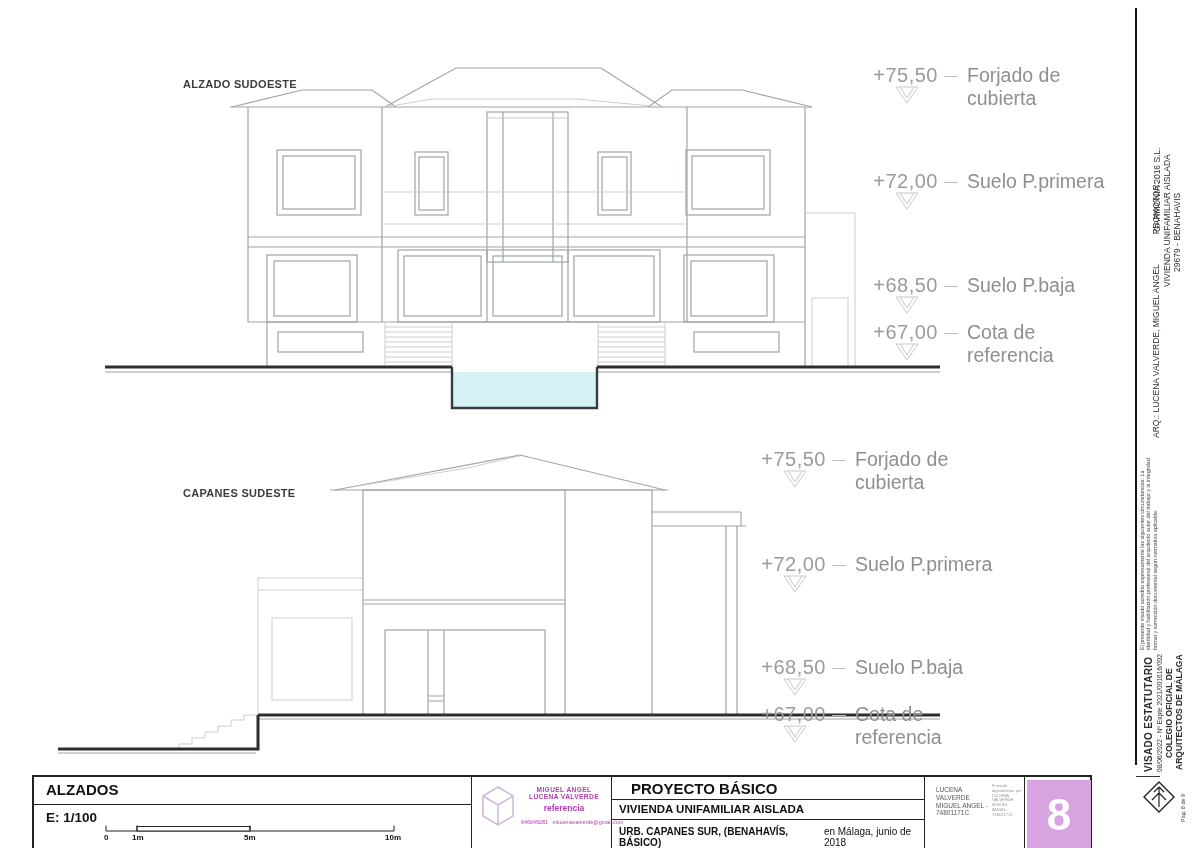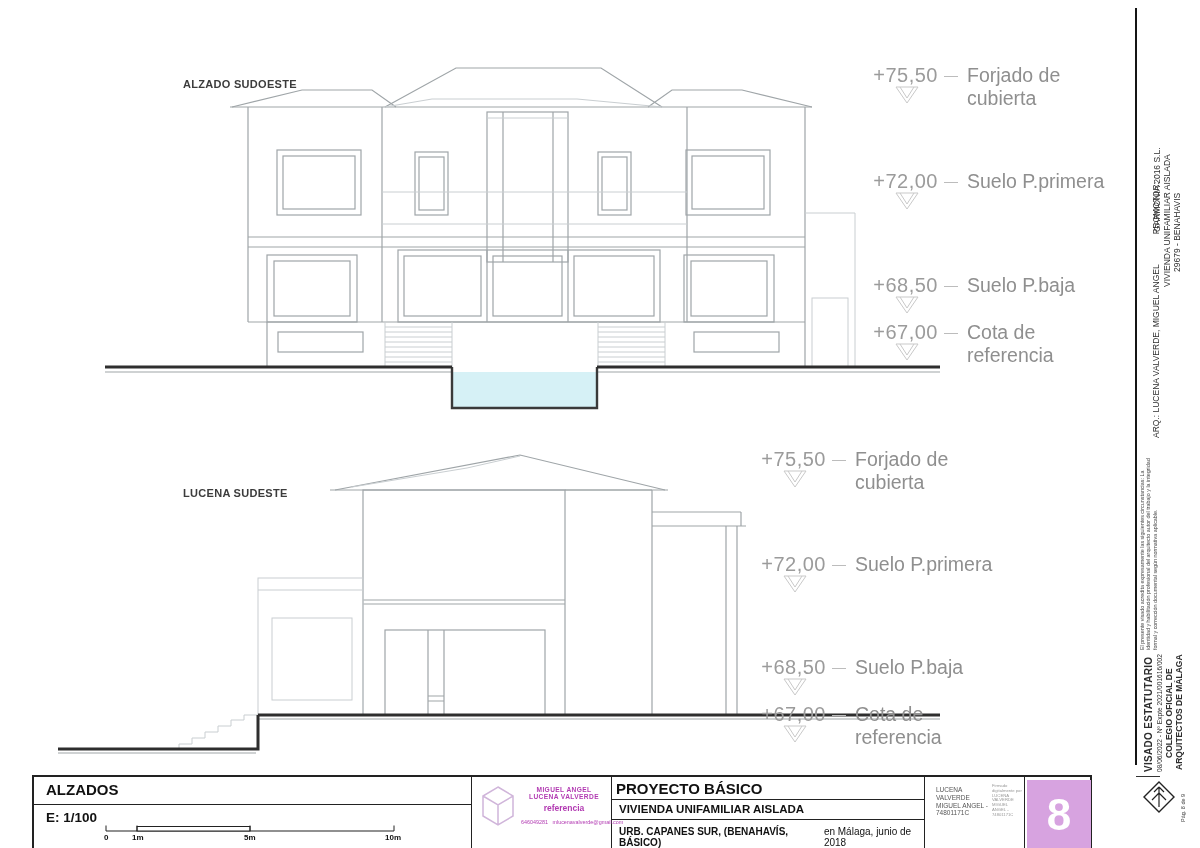--- a/index.html
+++ b/index.html
@@ -31,21 +31,21 @@
 
   .logo-cell{position:absolute;left:439px;top:0;width:138px;height:100%;}
   .logo-cube{position:absolute;left:6px;top:7px;}
   .logo-texts{position:absolute;left:48px;top:9px;width:86px;text-align:center;}
   .logo-name{font-size:6.6px;font-weight:bold;color:#b23ab2;letter-spacing:.4px;}
   .logo-role{font-size:8.5px;font-weight:bold;color:#b23ab2;margin-top:3px;}
   .logo-contact{font-size:5.4px;color:#b23ab2;margin-top:6px;white-space:nowrap;}
 
   .proj-cell{position:absolute;left:577px;top:0;width:313px;height:100%;}
   .proj-row1{position:absolute;left:0;right:0;top:0;height:23px;border-bottom:1.3px solid #222;
-             font-size:15px;font-weight:bold;color:#111;padding:3px 0 0 5px;box-sizing:border-box;}
+             font-size:15px;font-weight:bold;color:#111;padding:3px 0 0 20px;box-sizing:border-box;}
   .proj-row2{position:absolute;left:0;right:0;top:23px;height:20px;border-bottom:1.3px solid #222;
              font-size:11.5px;font-weight:600;color:#111;padding:3px 0 0 8px;box-sizing:border-box;}
   .proj-row3{position:absolute;left:0;right:0;top:43px;bottom:0;display:flex;align-items:center;
              padding-left:8px;gap:14px;}
   .proj-addr{font-size:10px;font-weight:bold;color:#111;}
   .proj-date{font-size:10px;color:#111;}
 
   .sig-cell{position:absolute;left:890px;top:0;width:100px;height:100%;}
   .sig-name{position:absolute;left:12px;top:9px;width:54px;font-size:6.5px;line-height:7.8px;color:#555;}
   .sig-detail{position:absolute;left:68px;top:7px;width:30px;font-size:4.2px;line-height:4.8px;color:#999;}
@@ -163,21 +163,21 @@
       <rect x="272" y="618" width="80" height="82"></rect>
 
       <path d="M258,715 L244,715 L244,720 L231,720 L231,726 L218,726 L218,732 L205,732 L205,738 L192,738 L192,744 L179,744 L179,749 L175,749"></path>
     </g>
 
     <path d="M258,715 H940" stroke="#2e2e2e" stroke-width="3" fill="none"></path>
     <path d="M58,749 H258 V715" stroke="#2e2e2e" stroke-width="3" fill="none"></path>
   </svg>
 
   <div class="elev-label" style="left:183px;top:50px;">ALZADO SUDOESTE</div>
-  <div class="elev-label" style="left:183px;top:459px;">LUCENA SUDESTE</div>
+  <div class="elev-label" style="left:183px;top:459px;">CAPANES SUDESTE</div>
 
   <div class="marker" style="left:860px;top:64px;">
     <div class="m-valcol">
         <span class="m-value">+75,50</span>
       <svg class="m-tri" width="26" height="20">
           <path d="M2,2 H24 L13,18 Z M6,2 L13,13 M20,2 L13,13" stroke="#c9c9c9" fill="none"></path>
         </svg>
       </div>
     <div class="m-dash"></div>
     <div class="m-label">

